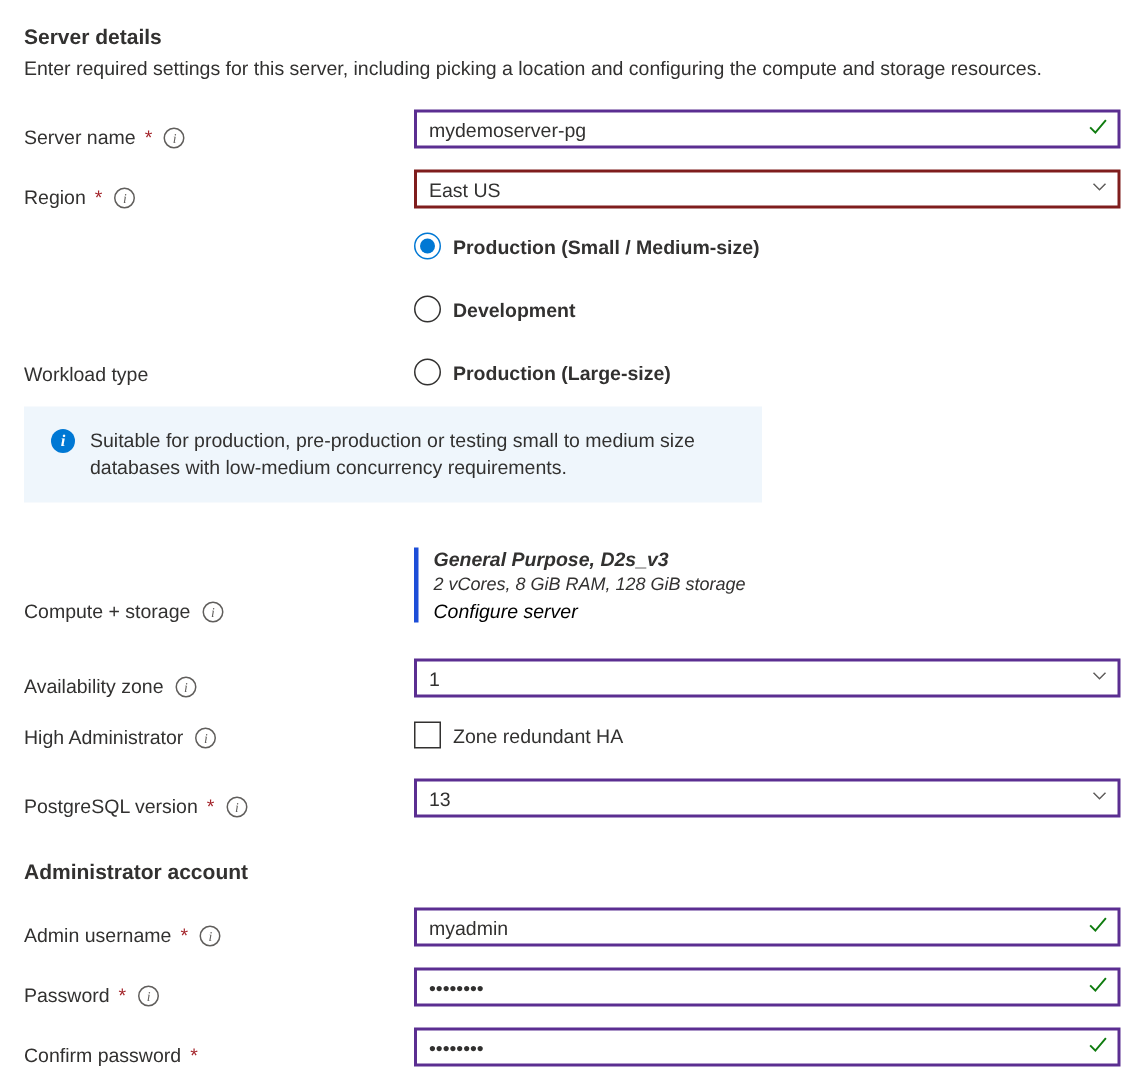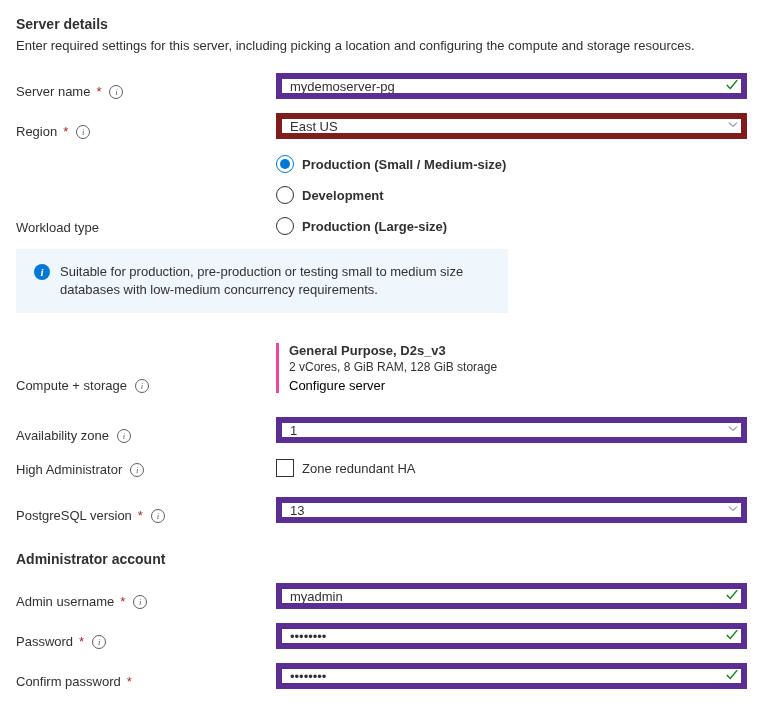--- a/index.html
+++ b/index.html
@@ -52,21 +52,21 @@
   font-size: 9px;
   color: #605e5c;
   font-style: italic;
   font-family: Georgia, serif;
   cursor: pointer;
   margin-left: 4px;
 }
 .text-input, .select-input {
   width: 100%;
   height: 26px;
-  border: 6px solid #7f1d1d;
+  border: 2px solid #7f1d1d;
   padding: 0 8px;
   font-size: 13px;
   font-family: inherit;
   color: #323130;
   background: #fff;
   position: relative;
 }
 .valid { border-color: #5b2e91; }
 .input-wrapper {
   position: relative;
@@ -91,21 +91,21 @@
   cursor: pointer;
 }
 .chevron-icon {
   position: absolute;
   right: 8px;
   top: 50%;
   transform: translateY(-50%);
   pointer-events: none;
   color: #605e5c;
 }
-.radio-group { display: flex; flex-direction: column; gap: 13px; padding-top: 2px; }
+.radio-group { display: flex; flex-direction: column; gap: 24px; padding-top: 2px; }
 .radio-item { display: flex; align-items: center; gap: 8px; cursor: pointer; }
 .radio-circle {
   width: 18px;
   height: 18px;
   border: 1px solid #323130;
   border-radius: 50%;
   display: flex;
   align-items: center;
   justify-content: center;
   flex-shrink: 0;
@@ -138,22 +138,23 @@
   justify-content: center;
   font-size: 11px;
   font-style: italic;
   font-family: Georgia, serif;
   font-weight: bold;
   flex-shrink: 0;
   margin-top: 1px;
 }
 .info-box-text { font-size: 13px; color: #323130; line-height: 1.4; }
 .compute-block {
-  border-left: 3px solid #ec4899;
+  border-left: 3px solid #1d4ed8;
   padding-left: 10px;
+  font-style: italic;
 }
 .compute-title { font-weight: 600; font-size: 13px; }
 .compute-detail { font-size: 12px; color: #323130; margin-top: 2px; }
 .link { color: #000000; font-size: 13px; cursor: pointer; display: inline-block; margin-top: 4px; }
 .checkbox-item { display: flex; align-items: center; gap: 8px; cursor: pointer; padding-top: 2px; }
 .checkbox-box {
   width: 18px;
   height: 18px;
   border: 1px solid #323130;
   flex-shrink: 0;

